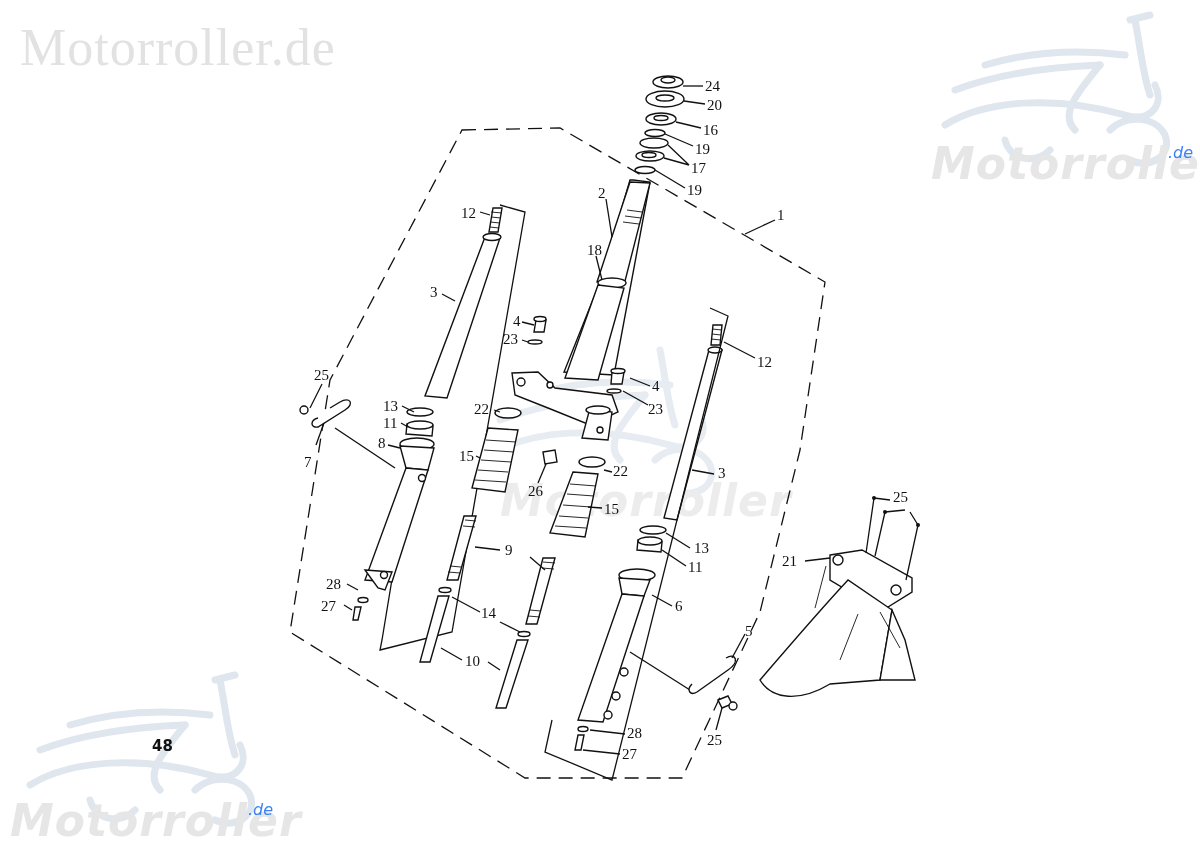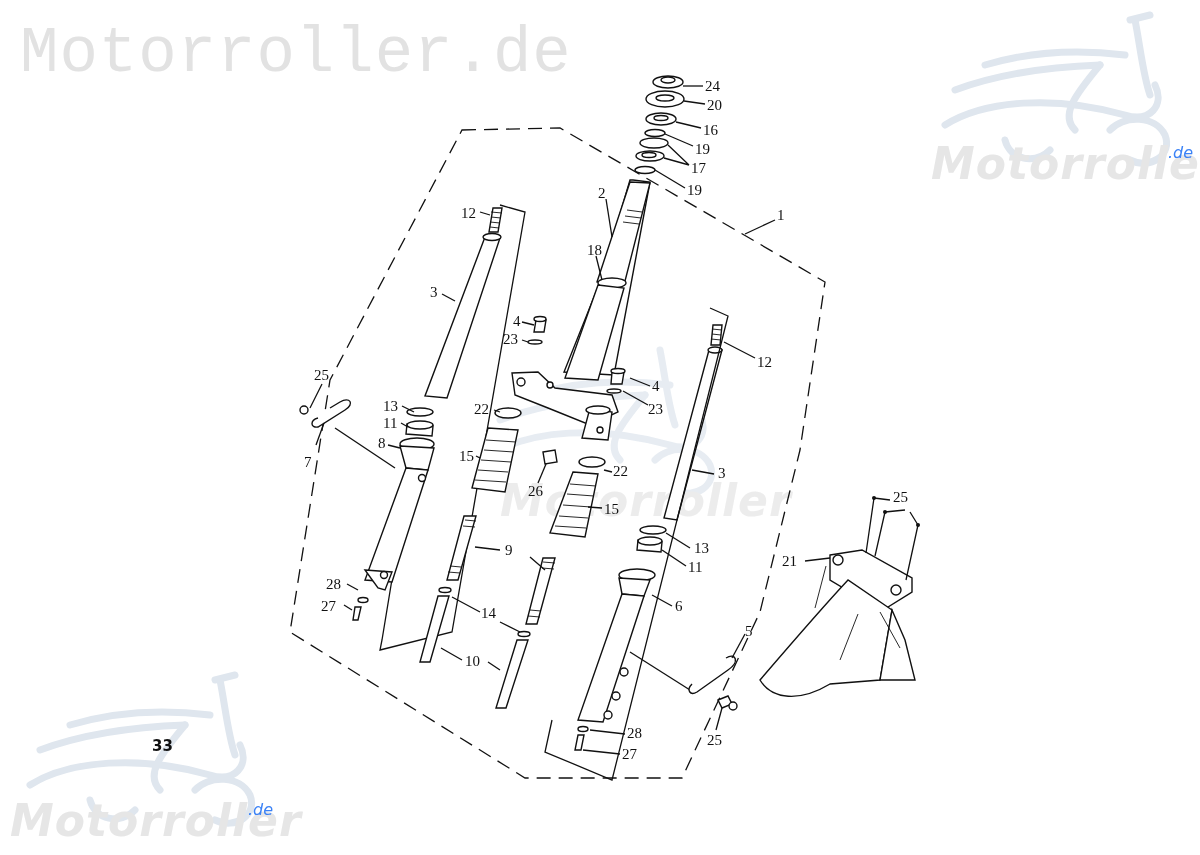--- a/index.html
+++ b/index.html
@@ -1,17 +1,17 @@
 <!DOCTYPE html>
 <html><head>
 <meta charset="utf-8">
 <style>
   html, body { margin: 0; padding: 0; background: #ffffff; }
   body { width: 1200px; height: 855px; position: relative; overflow: hidden; font-family: "Liberation Serif", serif; }
-  .wm-title { position: absolute; left: 20px; top: 18px; font-family: Liberation Mono, monospace; font-size: 64px; color: #e2e2e2; letter-spacing: 1px; font-weight: normal; }
+  .wm-title { position: absolute; left: 20px; top: 18px; font-family: Liberation Serif, serif; font-size: 52px; color: #e2e2e2; letter-spacing: 1px; font-weight: normal; }
   .wm-logo { position: absolute; }
   .wm-logo .wm-text { position: absolute; font-family: "DejaVu Sans", sans-serif; font-weight: bold; font-style: italic; color: #e6e6e6; font-size: 44px; letter-spacing: 1px; }
   .wm-logo .wm-de { position: absolute; font-family: "DejaVu Sans", sans-serif; font-style: italic; color: #3b82f6; font-size: 16px; }
   .page-number { position: absolute; left: 152px; top: 737px; font-family: "DejaVu Sans", sans-serif; font-weight: bold; font-size: 15px; color: #111; }
   svg.diagram { position: absolute; left: 0; top: 0; }
   .callout { font-family: "Liberation Serif", serif; font-size: 15px; fill: #111; }
   .ln { stroke: #111; stroke-width: 1.3; fill: none; }
   .part { stroke: #111; stroke-width: 1.4; fill: #fff; }
   .dash { stroke: #111; stroke-width: 1.3; fill: none; stroke-dasharray: 14 8; }
   .thin { stroke: #111; stroke-width: 0.9; fill: none; }
@@ -62,21 +62,21 @@
       <path d="M60 60 C110 45 160 45 200 50"></path>
       <path d="M30 85 C70 70 120 62 175 60"></path>
       <path d="M175 60 C150 90 135 110 150 125"></path>
       <path d="M190 15 C195 40 198 70 205 90"></path>
       <path d="M185 125 C200 110 230 110 240 130 C248 150 225 165 205 155"></path>
     </g>
   </svg>
   <div class="wm-text" style="left:30px; top:140px;">Motorroller</div>
 </div>
 
-<div class="page-number">33</div>
+<div class="page-number">48</div>
 
 <svg class="diagram" width="1200" height="855">
 
   <path class="dash" d="M462 130 L560 128 L825 282 L800 450 L760 612 L682 778 L525 778 L290 632 L330 380 L462 130 Z"></path>
 
   <g>
     <ellipse class="part" cx="668" cy="82" rx="15" ry="6"></ellipse>
     <ellipse class="part" cx="668" cy="80" rx="7" ry="3"></ellipse>
     <ellipse class="part" cx="665" cy="99" rx="19" ry="8"></ellipse>
     <ellipse class="part" cx="665" cy="98" rx="9" ry="3"></ellipse>

